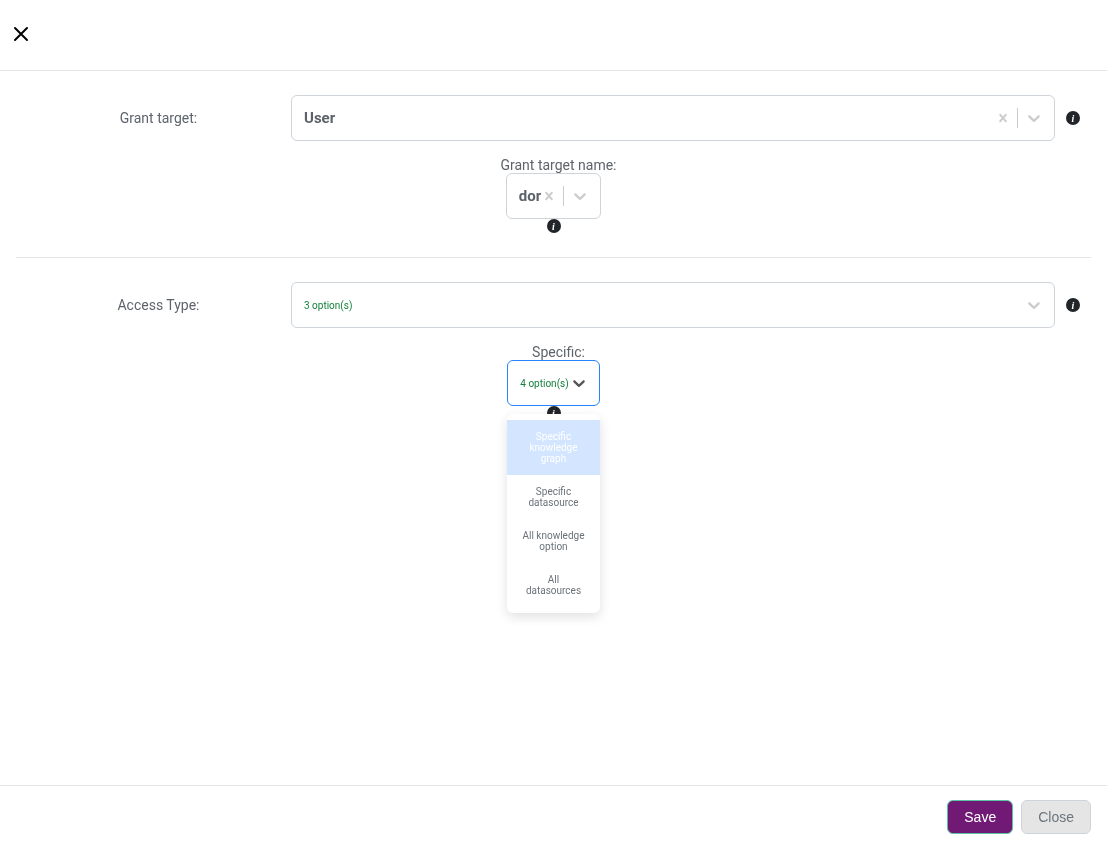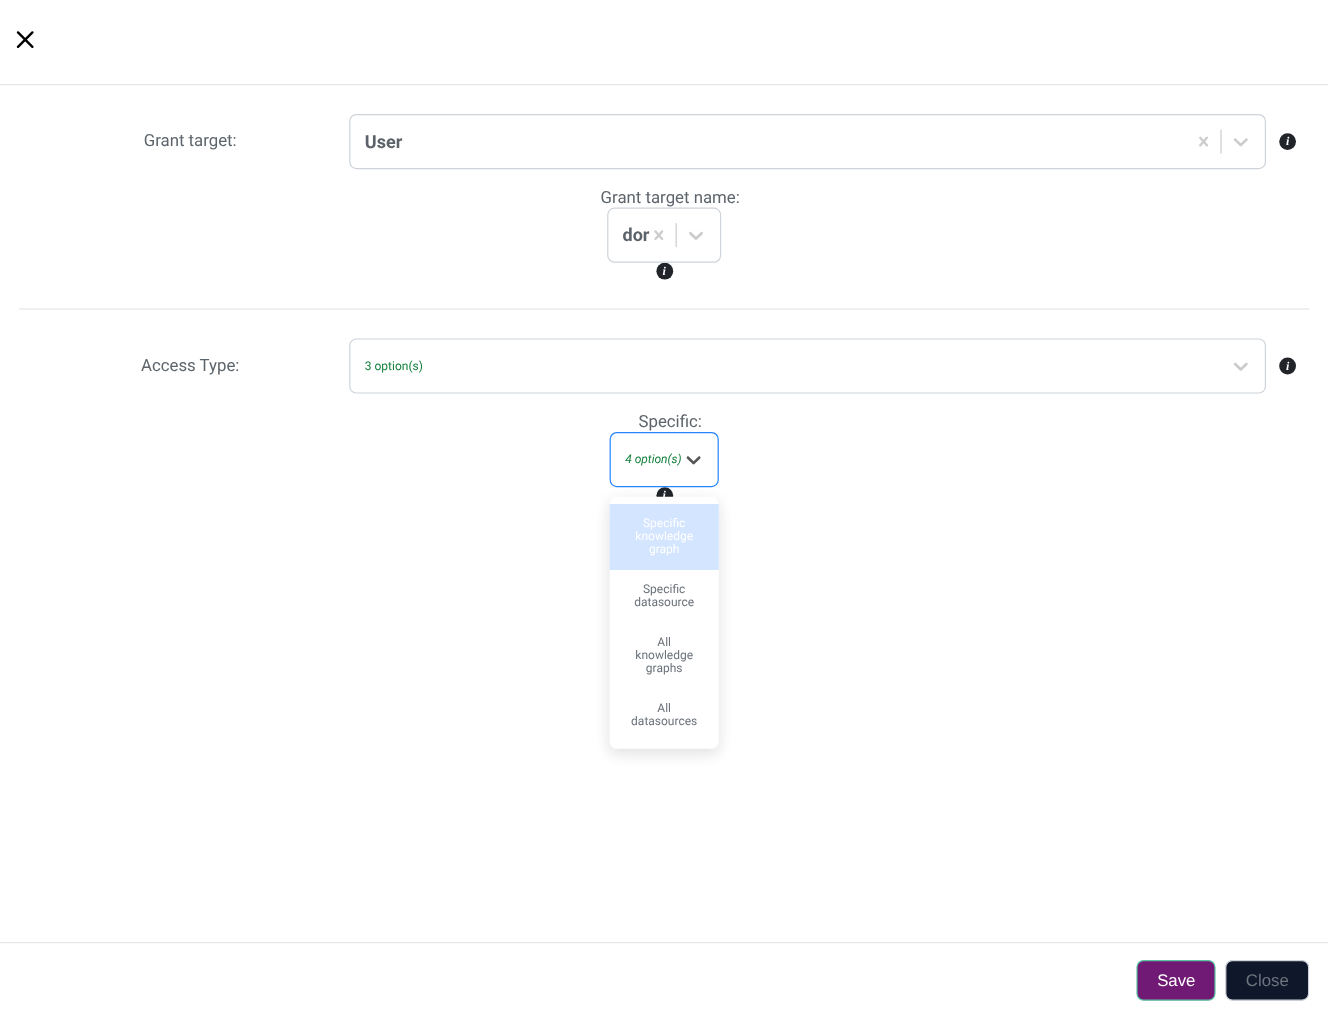--- a/index.html
+++ b/index.html
@@ -70,21 +70,20 @@
       justify-content: space-between;
       border: 1px solid #ced4da;
       border-radius: 6px;
       height: 46px;
       padding: 0 10px 0 12px;
       background: #fff;
       cursor: pointer;
     }
     .select-control.focused {
       border: 1.5px solid #2684ff;
-      font-style: italic;
     }
     .select-value {
       font-size: 15px;
       color: #5b6269;
       font-weight: bold;
     }
     .select-placeholder {
       font-size: 10px;
       color: #15803d;
     }
@@ -172,21 +171,21 @@
       font-size: 14px;
       cursor: pointer;
       border: 1px solid transparent;
     }
     .btn-save {
       background: #701a75;
       color: #fff;
       border-color: #5bc3a3;
     }
     .btn-close {
-      background: #0f172a;
+      background: #e5e5e5;
       color: #6c757d;
       border-color: #ced4da;
     }
   </style>
 </head>
 <body>
 
 <div class="modal-header">
   <div class="close-icon">
     <svg width="16" height="16" viewBox="0 0 16 16">
@@ -278,21 +277,21 @@
             <span class="chevron-icon dark">
               <svg width="20" height="20" viewBox="0 0 20 20">
                   <path d="M4.516 7.548c.436-.446 1.043-.481 1.576 0L10 11.295l3.908-3.747c.533-.481 1.141-.446 1.574 0 .436.445.408 1.197 0 1.615-.406.418-4.695 4.502-4.695 4.502a1.095 1.095 0 0 1-1.576 0S4.924 9.581 4.516 9.163c-.409-.418-.436-1.17 0-1.615z" fill="#555"></path>
                 </svg>
             </span>
           </div>
         </div>
         <div class="dropdown-menu">
           <div class="dropdown-option highlighted">Specific knowledge graph</div>
           <div class="dropdown-option">Specific datasource</div>
-          <div class="dropdown-option">All knowledge graphs</div>
+          <div class="dropdown-option">All knowledge option</div>
           <div class="dropdown-option">All datasources</div>
         </div>
       </div>
       <div class="info-icon-wrapper">
         <div class="info-icon">i</div>
       </div>
     </div>
   </div>
 
 </div>

